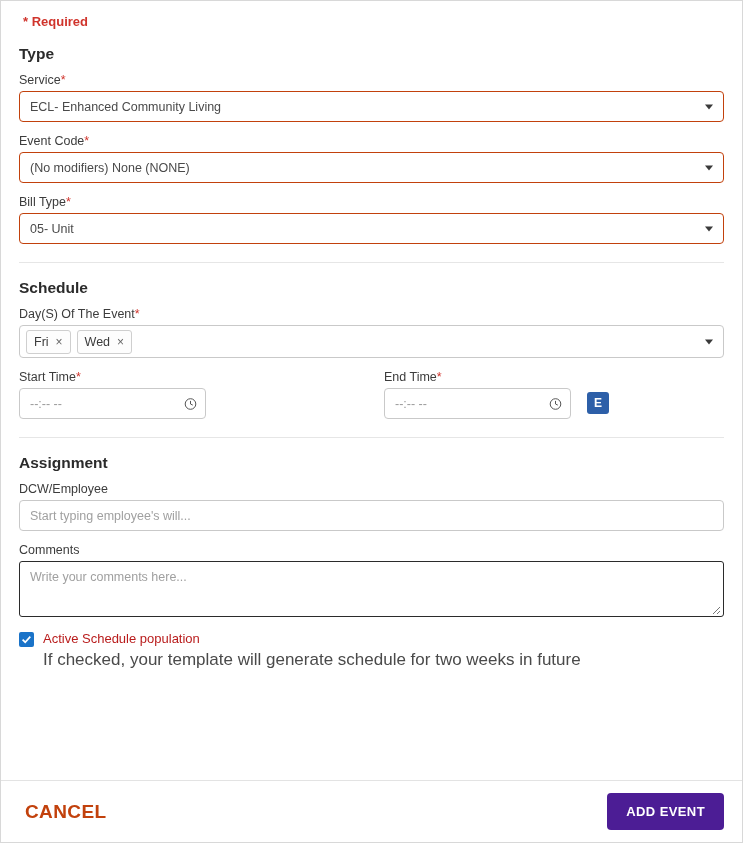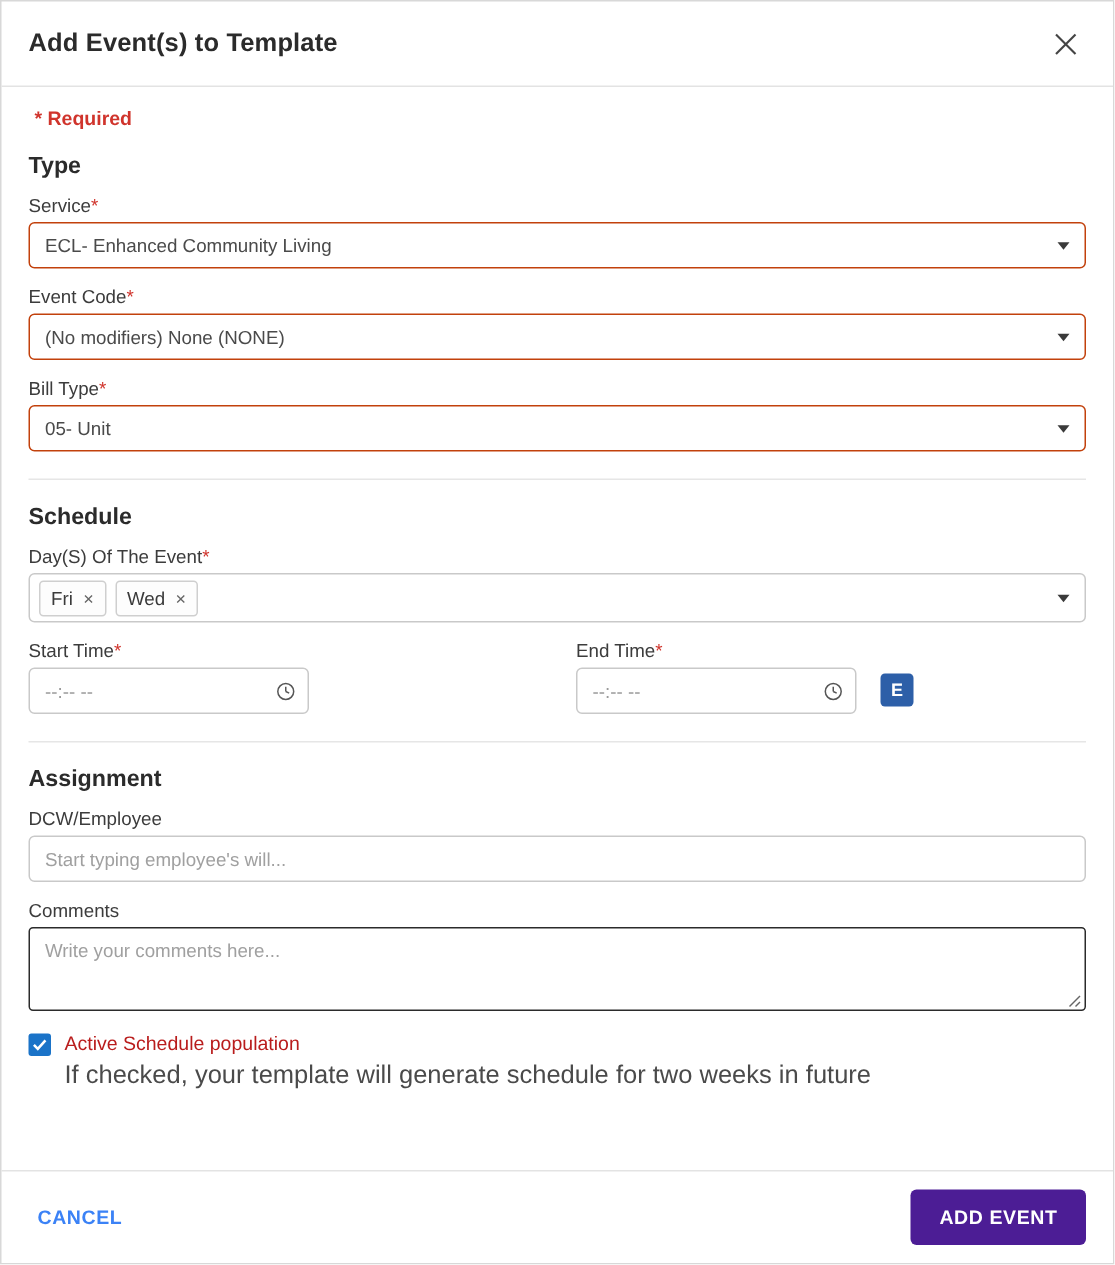--- a/index.html
+++ b/index.html
@@ -239,23 +239,23 @@
 
   
   .dialog-footer {
     flex: 0 0 62px;
     border-top: 1px solid #e3e3e3;
     display: flex;
     align-items: center;
     padding: 0 18px;
   }
   .cancel-btn {
-    font-size: 13px;
-    font-weight: bold;
-    color: #3b82f6;
+    font-size: 19px;
+    font-weight: bold;
+    color: #c2410c;
     letter-spacing: .4px;
     background: none;
     border: none;
     cursor: pointer;
     padding: 8px 6px;
     font-family: "Liberation Sans", sans-serif;
   }
   .add-btn {
     margin-left: auto;
     background: #4c1d95;
@@ -268,29 +268,20 @@
     padding: 11px 19px;
     cursor: pointer;
     font-family: "Liberation Sans", sans-serif;
   }
 </style>
 </head>
 <body>
 
 <div class="dialog">
 
-  <div class="dialog-header">
-    <div class="dialog-title">Add Event(s) to Template</div>
-    <div class="close-btn">
-      <svg width="19" height="19" viewBox="0 0 19 19" aria-hidden="true">
-        <line x1="3" y1="3" x2="16" y2="16" stroke="#444" stroke-width="1.4"></line>
-        <line x1="16" y1="3" x2="3" y2="16" stroke="#444" stroke-width="1.4"></line>
-      </svg>
-    </div>
-  </div>
 
   <div class="dialog-body">
 
     <div class="required-note">* Required</div>
 
     <div class="section-title">Type</div>
 
     <div class="field">
       <label class="field-label">
         <span>Service</span><span class="req">*</span>

